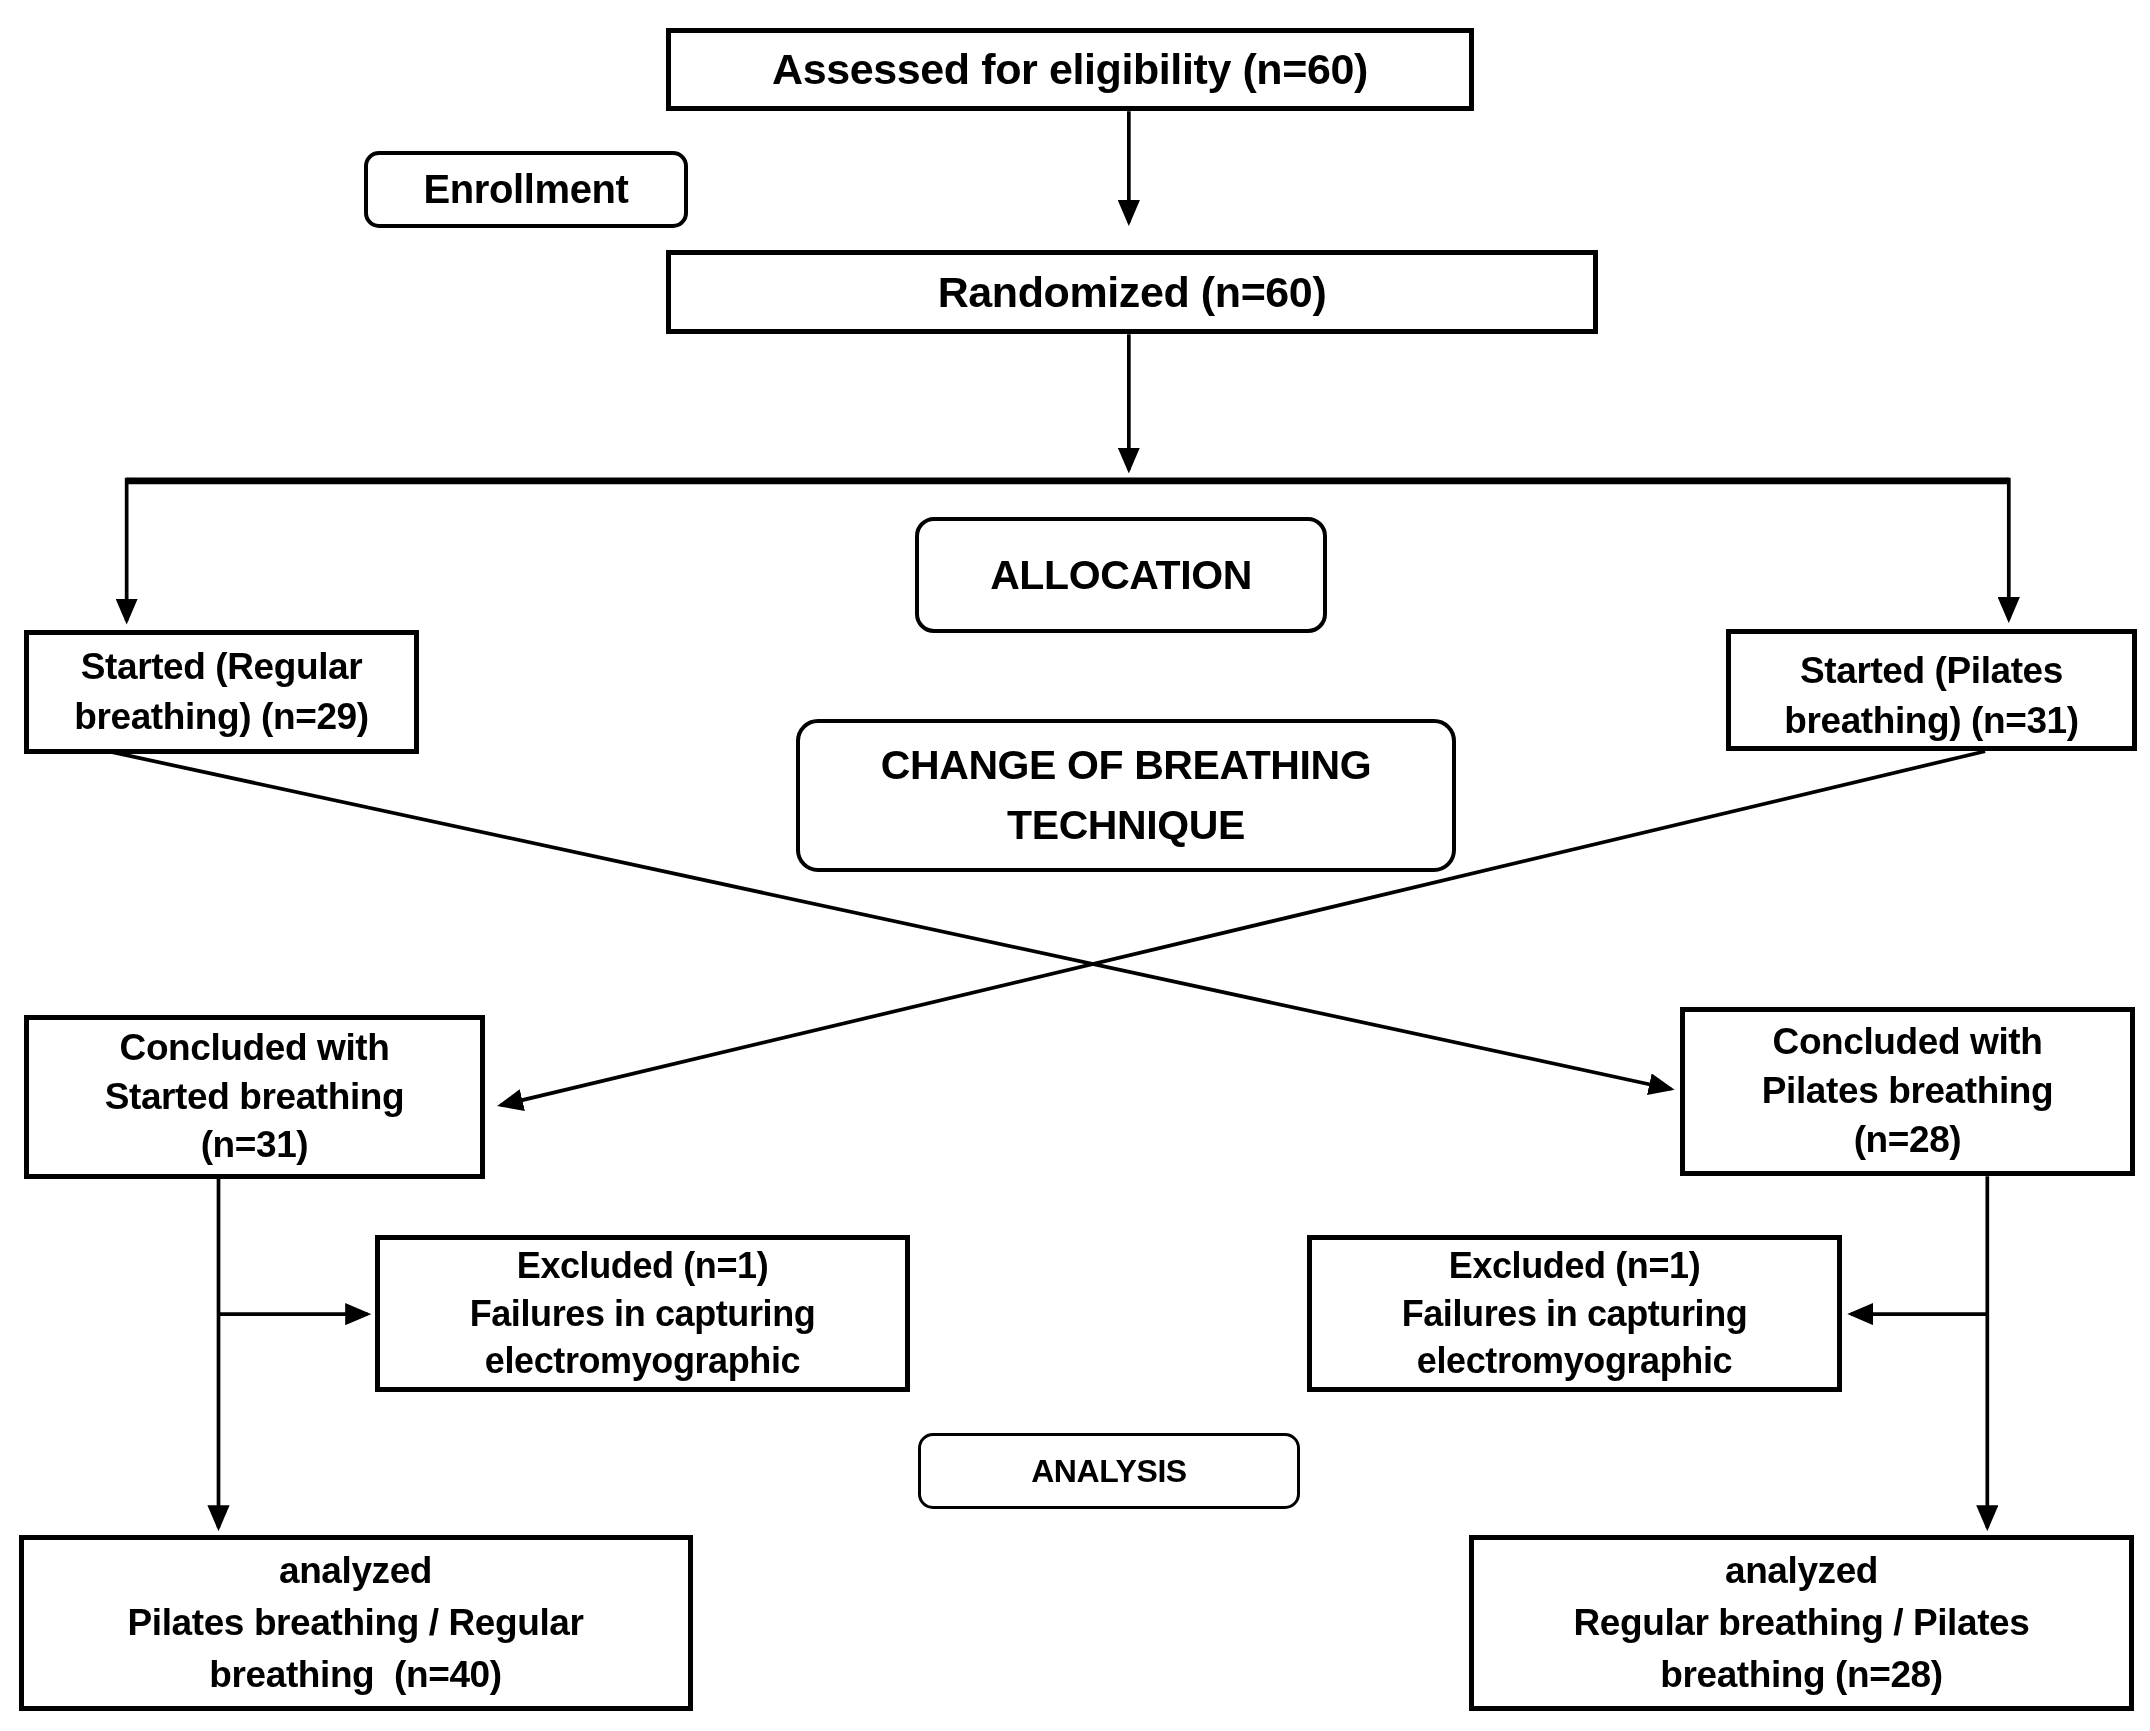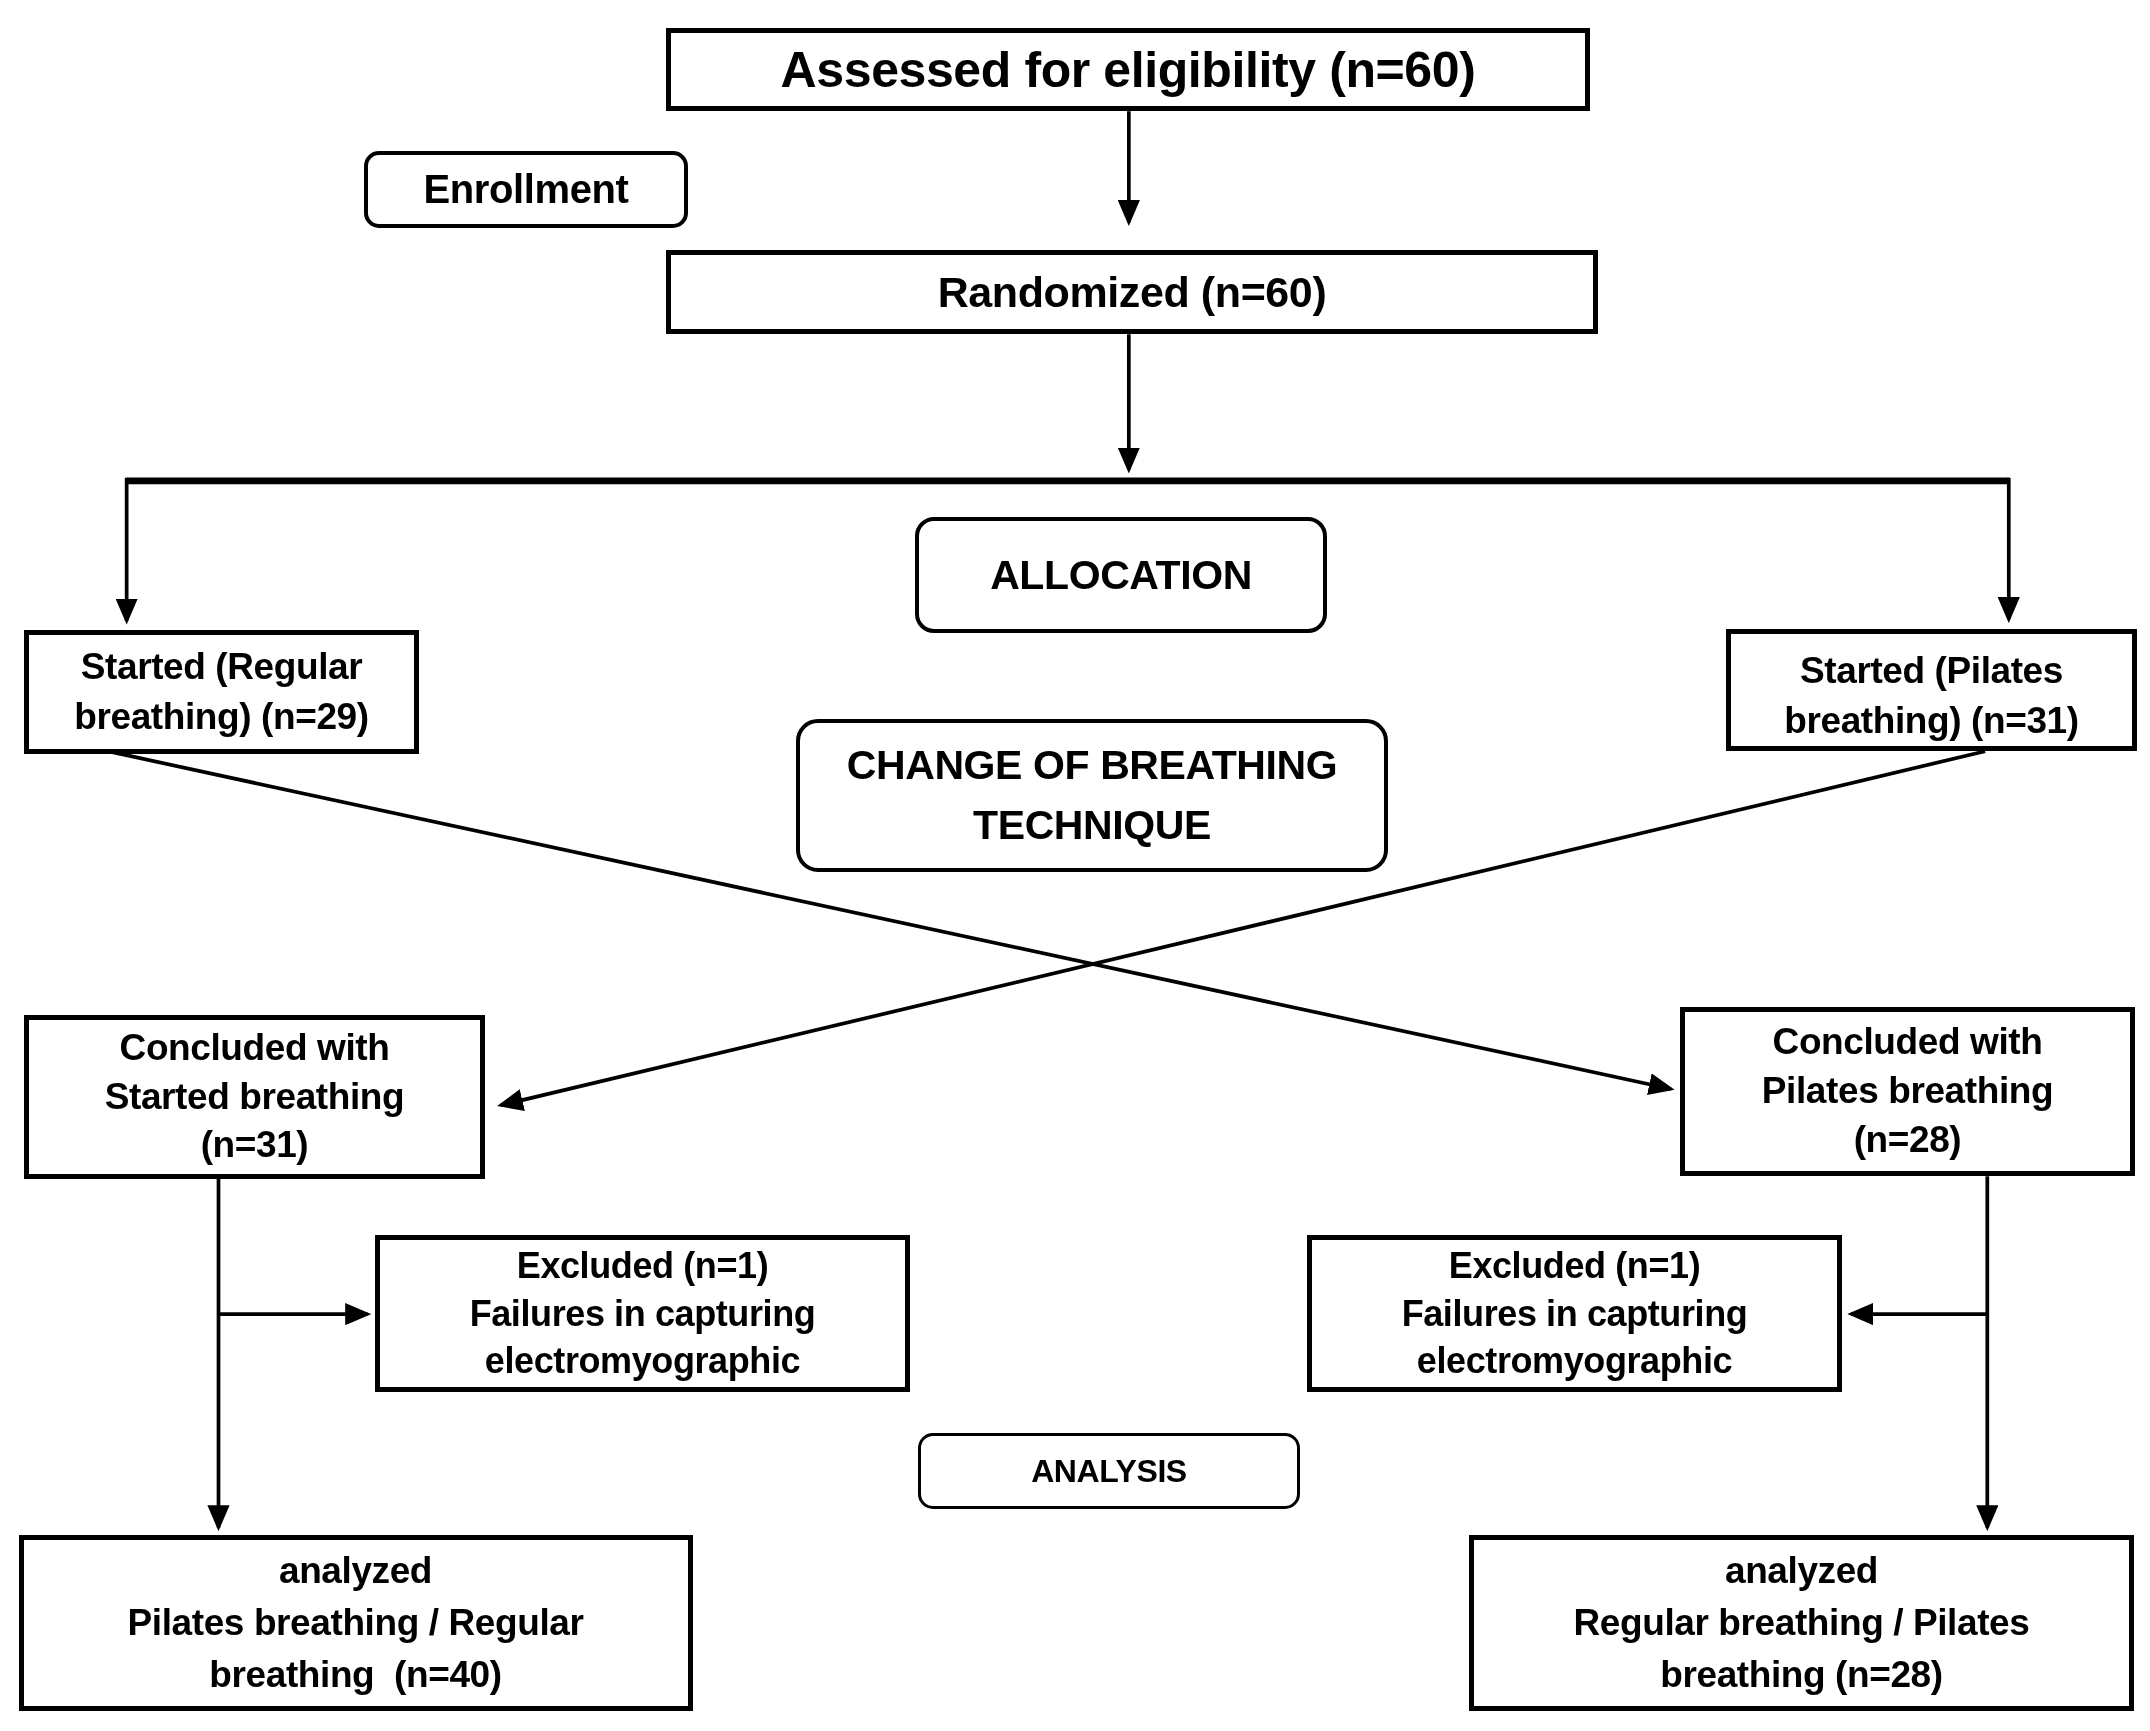--- a/index.html
+++ b/index.html
@@ -32,27 +32,27 @@
     flex-direction: column;
     align-items: center;
     justify-content: center;
     text-align: center;
     letter-spacing: -0.4px;
   }
   .node .line { white-space: pre; display: block; }
   .rounded { border-width: 4.4px; border-radius: 19px; }
 
   
-  #assessed      { left: 666px;  top: 28px;   width: 924px; height: 83px; font-size: 50px; }
+  #assessed      { left: 666px;  top: 28px;   width: 808px; height: 83px; font-size: 43px; }
   #enrollment    { left: 364px;  top: 151px;  width: 324px;  height: 77px; font-size: 40px; border-radius: 15px; justify-content: center; }
   #randomized    { left: 666px;  top: 250px;  width: 932px; height: 84px; font-size: 43px; }
   #allocation    { left: 915px; top: 517px;  width: 412px;  height: 116px; font-size: 41px; }
   #started-left  { left: 24px;   top: 630px;  width: 395px;  height: 124px; font-size: 37px; line-height: 1.35; }
   #started-right { left: 1726px; top: 629px;  width: 411px;  height: 122px; font-size: 37px; line-height: 1.35; justify-content: flex-end; }
-  #change        { left: 796px; top: 719px;  width: 592px;  height: 153px; font-size: 41px; line-height: 1.45; border-radius: 22px; }
+  #change        { left: 796px; top: 719px;  width: 660px;  height: 153px; font-size: 41px; line-height: 1.45; border-radius: 22px; }
   #concluded-left  { left: 24px;   top: 1015px; width: 461px; height: 164px; font-size: 37px; line-height: 1.32; }
   #concluded-right { left: 1680px; top: 1007px; width: 455px; height: 169px; font-size: 37px; line-height: 1.32; }
   #excluded-left   { left: 375px;  top: 1235px; width: 535px; height: 157px; font-size: 36px; line-height: 1.32; }
   #excluded-right  { left: 1307px; top: 1235px; width: 535px; height: 157px; font-size: 36px; line-height: 1.32; }
   #analysis        { left: 918px; top: 1433px; width: 382px; height: 76px; font-size: 32px; border-width: 3.7px; border-radius: 15px; }
   #analyzed-left   { left: 18.5px;   top: 1535px; width: 674px; height: 176px; font-size: 37px; line-height: 1.4; }
   #analyzed-right  { left: 1469px; top: 1535px; width: 665px; height: 176px; font-size: 37px; line-height: 1.4; }
 </style>
 </head>
 <body>

